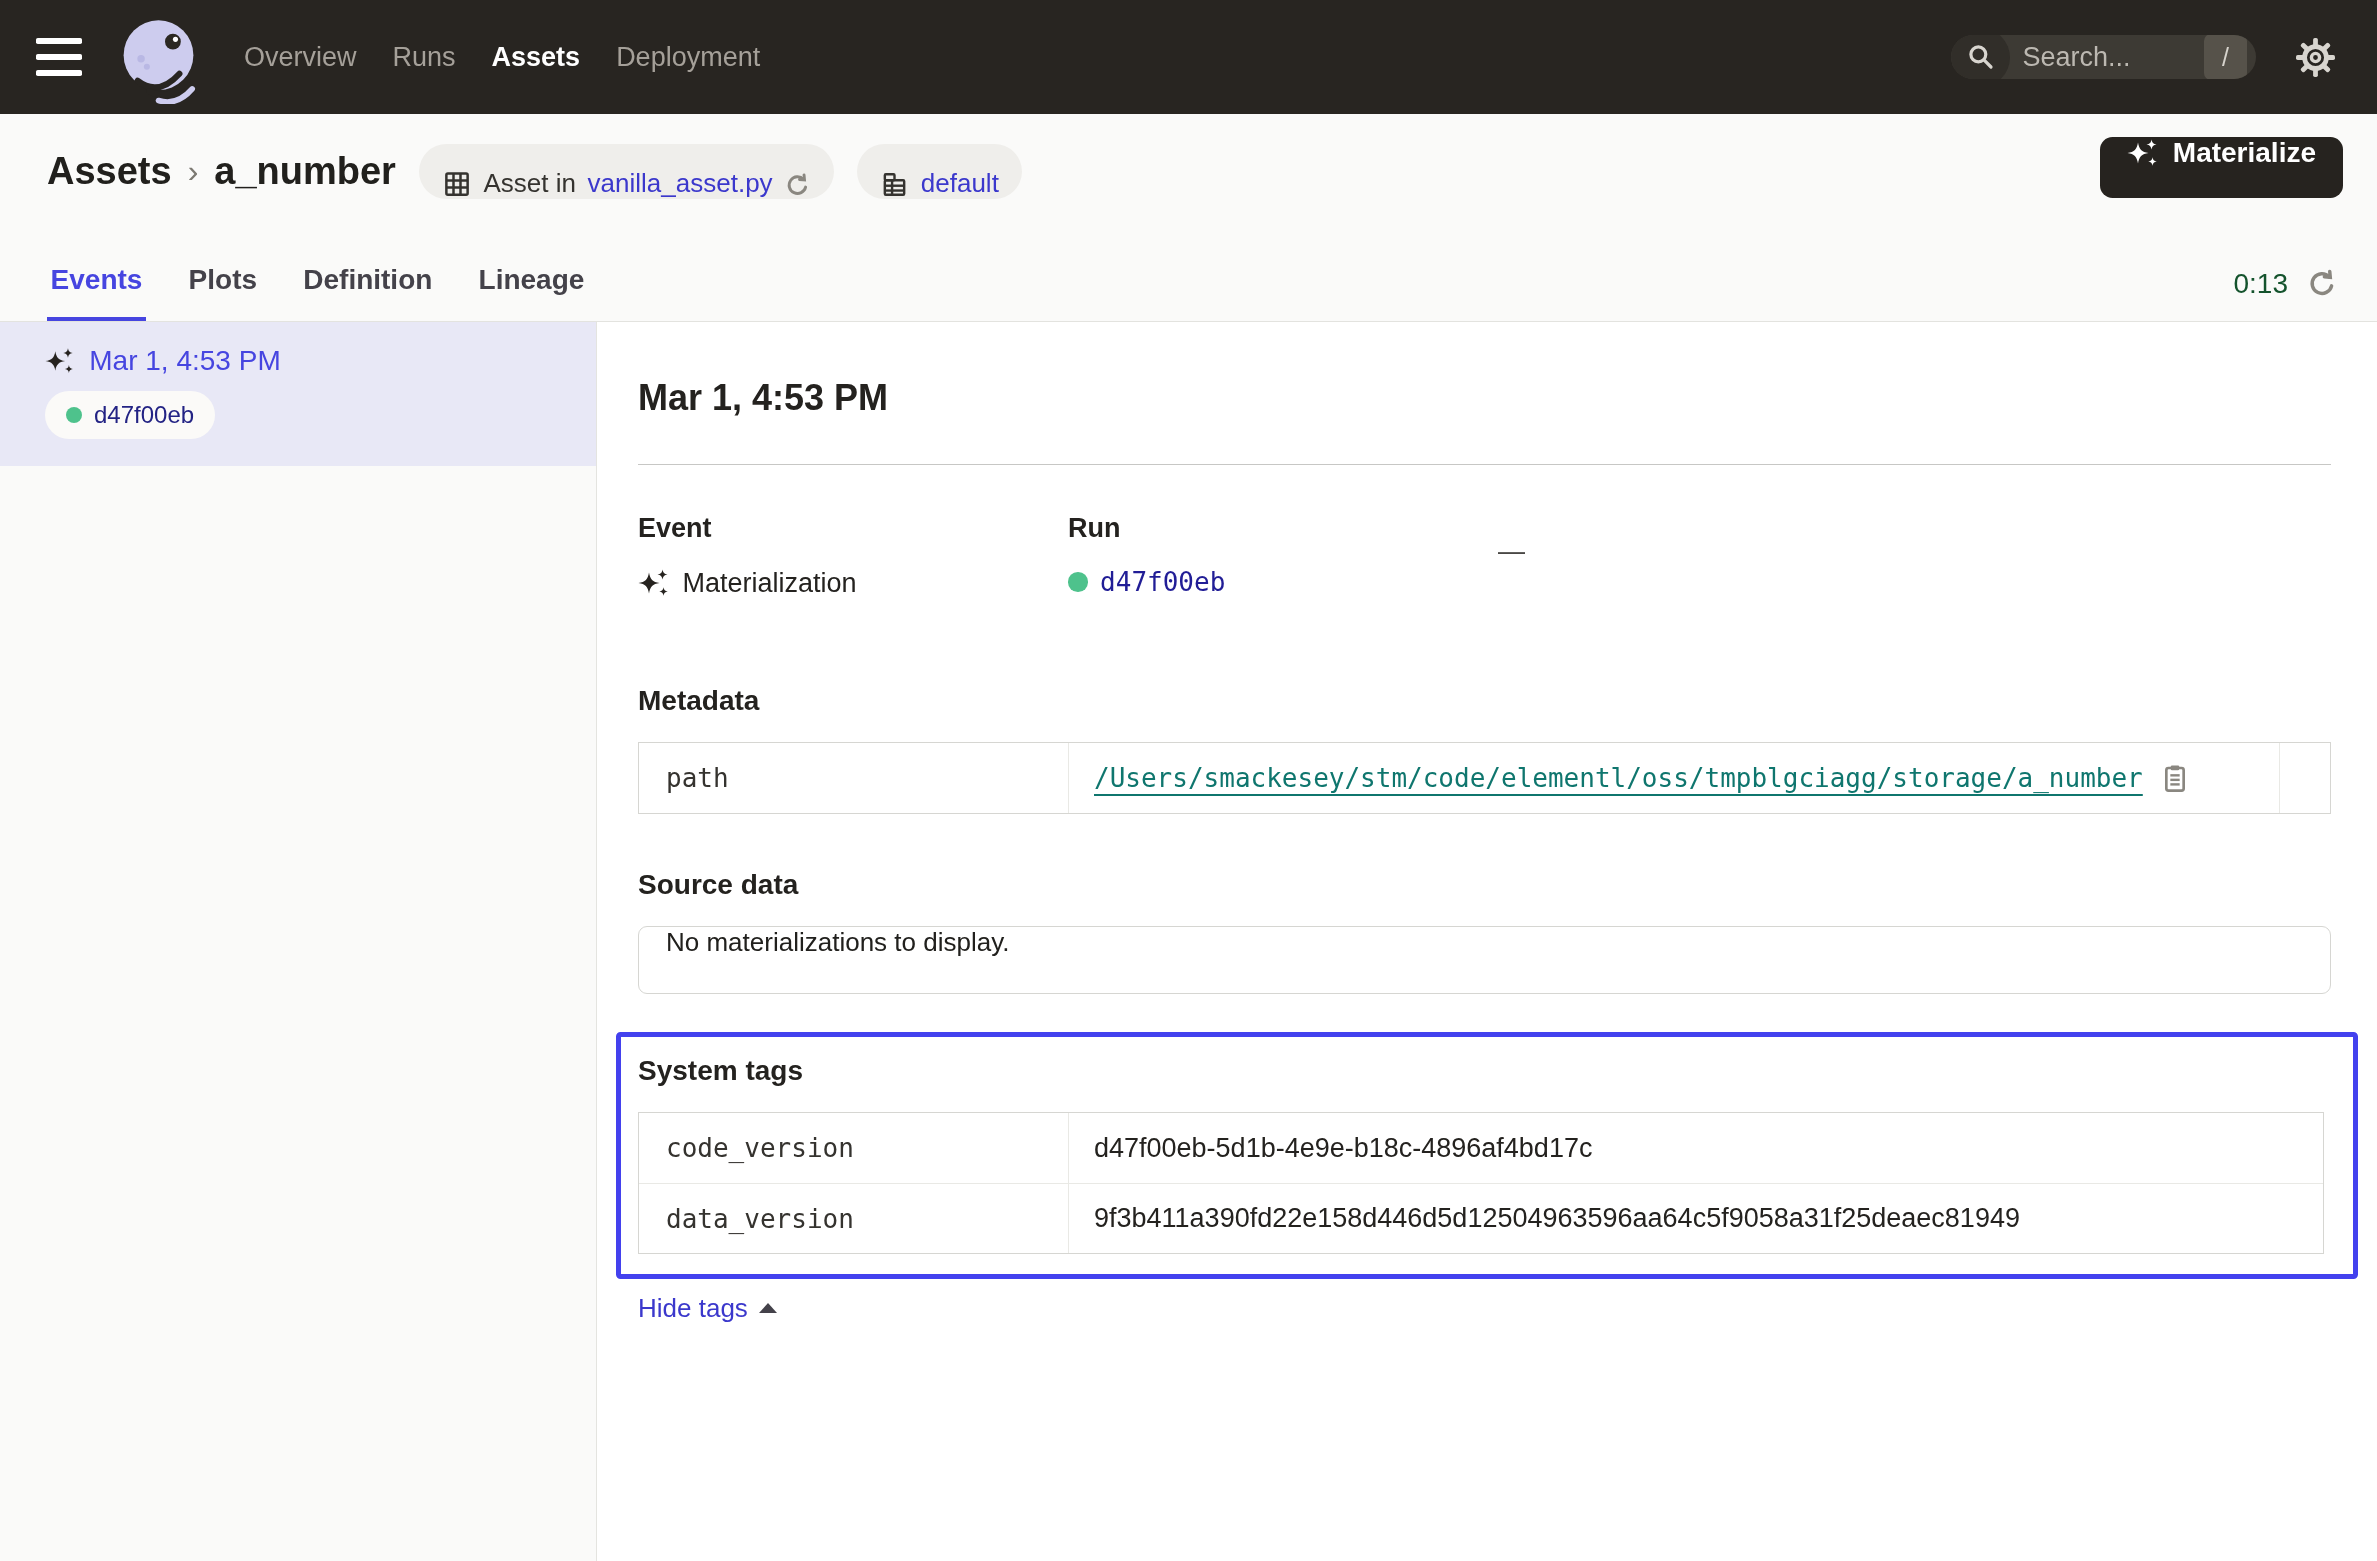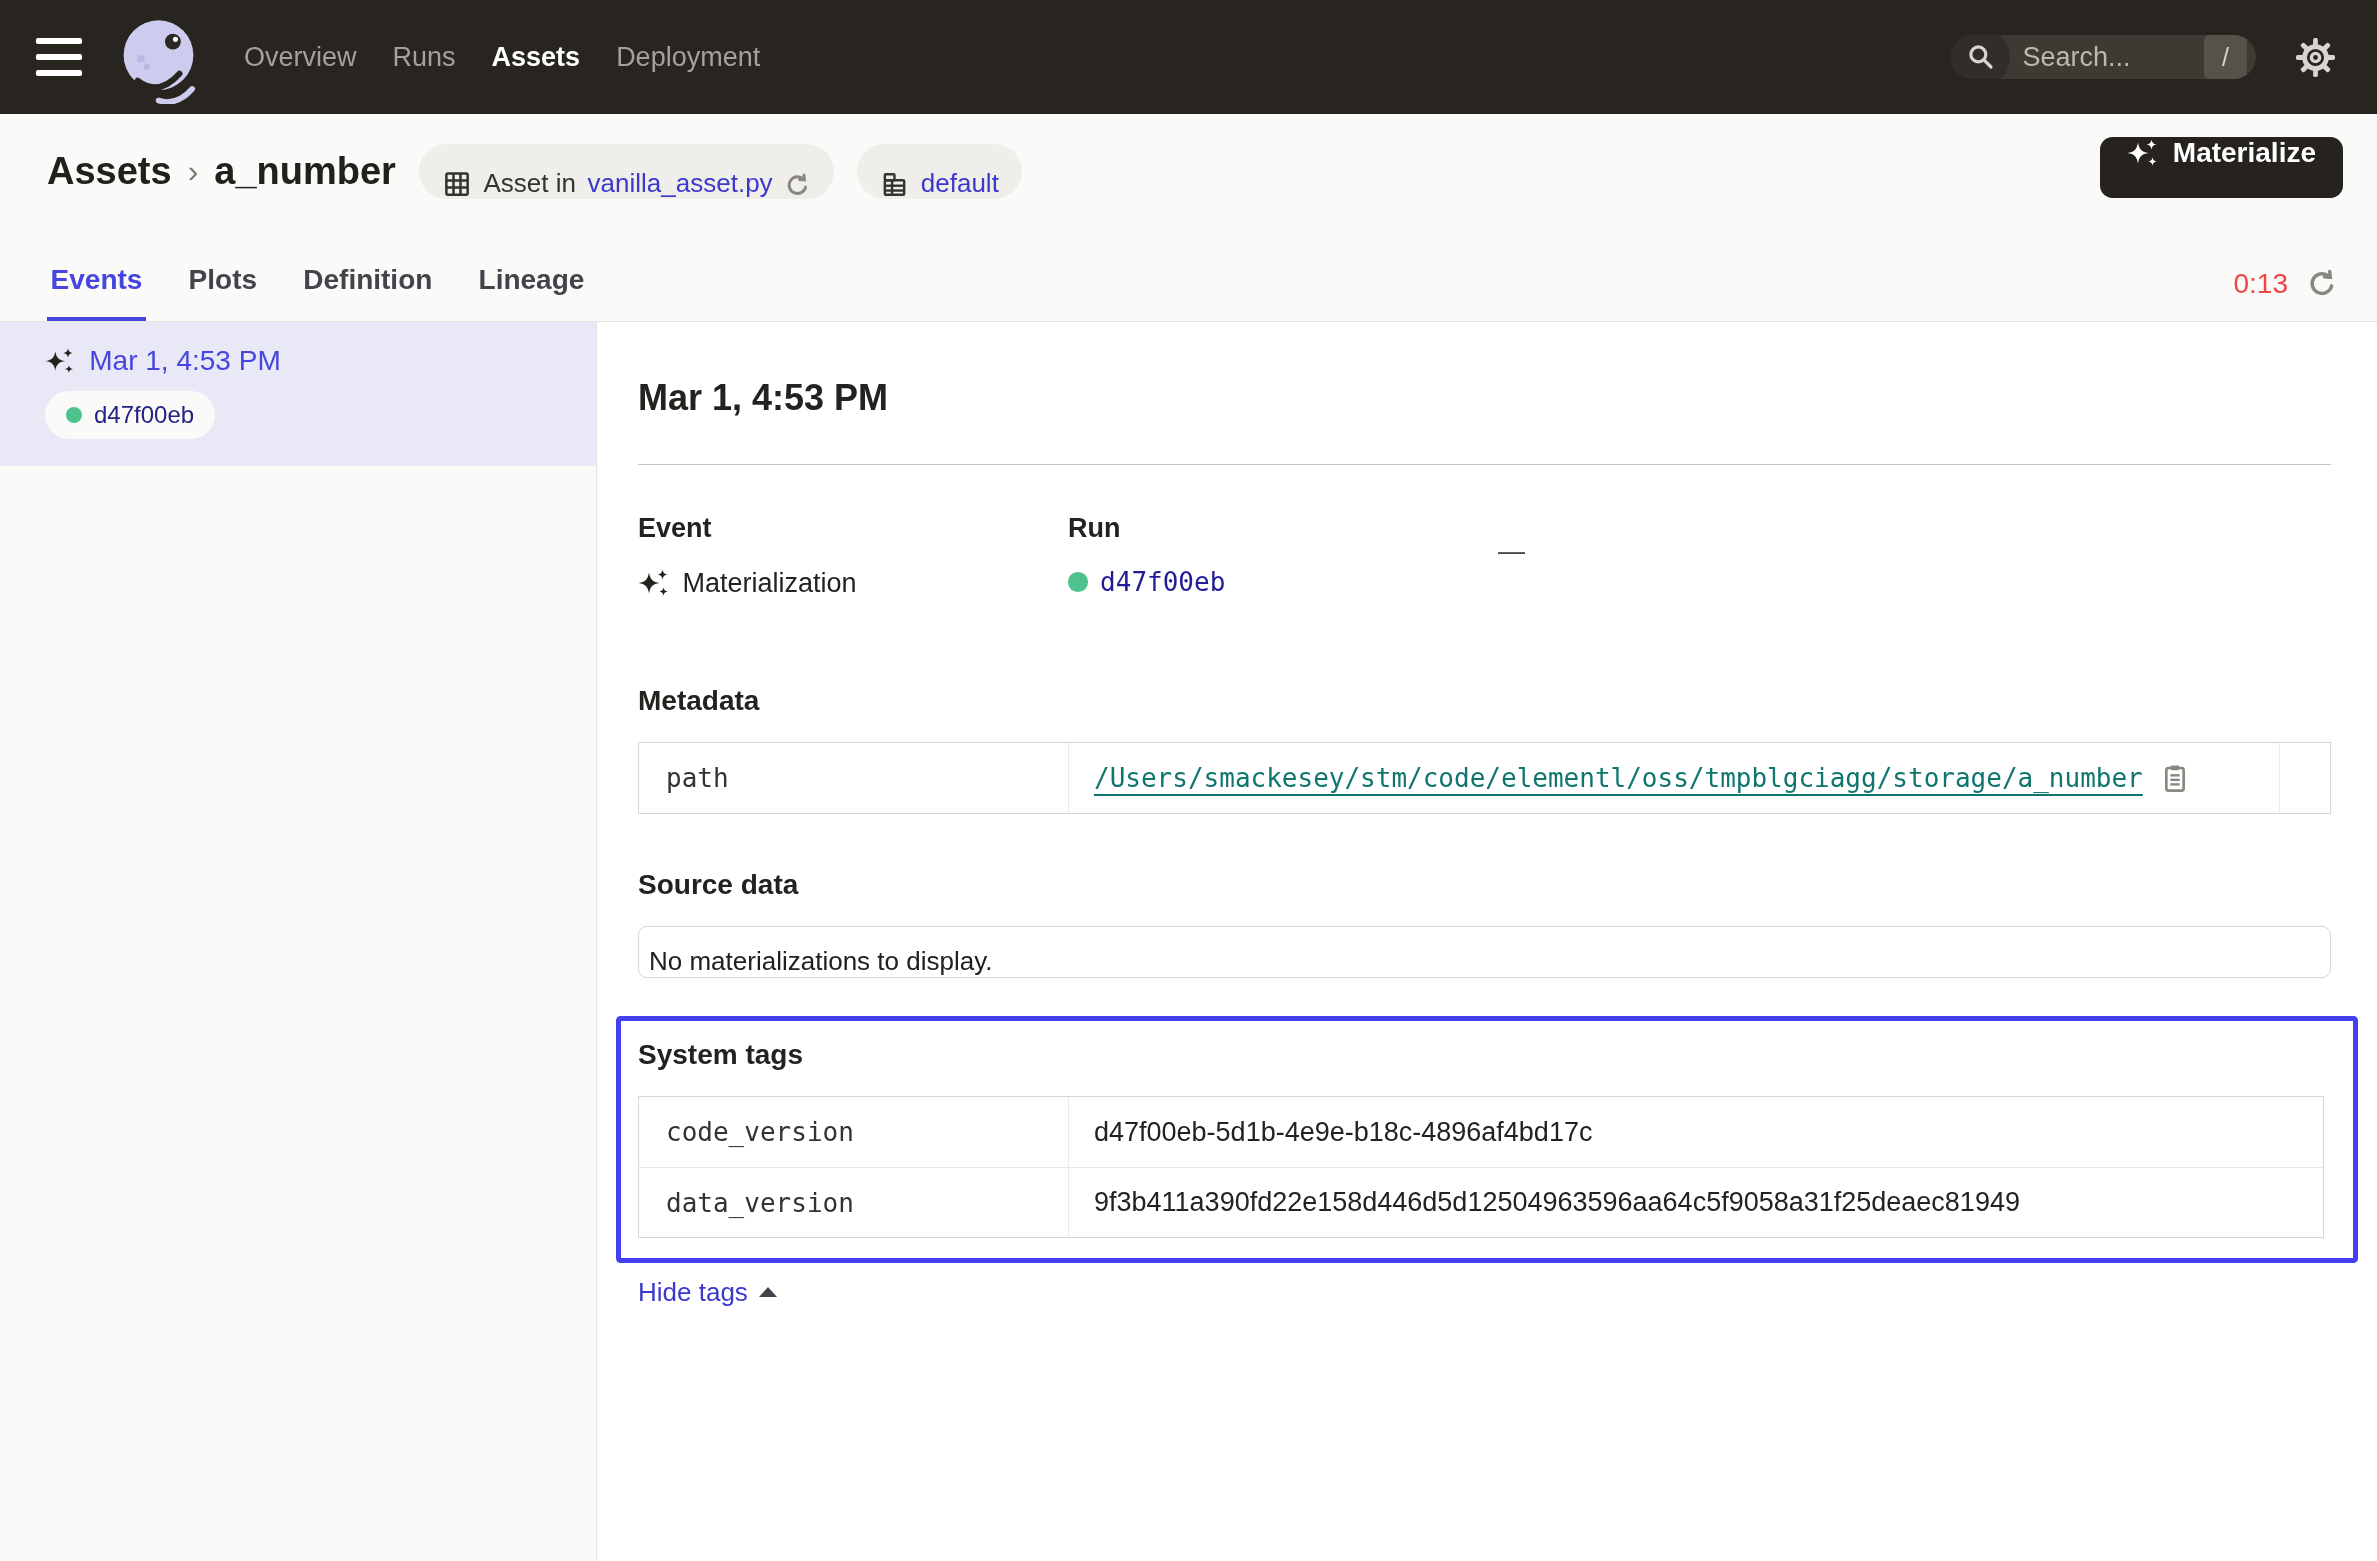--- a/index.html
+++ b/index.html
@@ -57,21 +57,21 @@
     display:inline-flex; align-items:flex-start; gap:13.4px; border:none; cursor:pointer;
     border-radius:12.5px; background:#26231f; color:#ffffff; font-size:28px; font-weight:600;
     font-family:"Liberation Sans",sans-serif;
   }
   .tabs-row { position:absolute; left:47px; bottom:0; display:flex; gap:39px; }
   .tab {
     font-size:28px; font-weight:600; color:#44424a; text-decoration:none;
     padding:0 3.6px 21.4px 3.6px; border-bottom:4.5px solid transparent;
   }
   .tab.active { color:#4645e0; border-bottom-color:#4645e0; }
-  .timer-box { position:absolute; right:39px; bottom:21.4px; display:flex; align-items:center; gap:18px; color:#ef4444; font-size:28px; }
+  .timer-box { position:absolute; right:39px; bottom:21.4px; display:flex; align-items:center; gap:18px; color:#14532d; font-size:28px; }
 
   
   .content { position:absolute; top:322px; left:0; right:0; bottom:0; display:flex; }
   .sidebar { width:597px; flex-shrink:0; background:#fafaf9; border-right:0.9px solid #e4e4e0; }
   .event-item { padding:23px 21.4px 27px 45px; cursor:pointer; }
   .event-item.selected { background:#e8e8f6; }
   .event-item-top { display:flex; align-items:center; gap:14.3px; }
   .event-item-date { font-size:28px; color:#4645e0; text-decoration:none; }
   .run-chip {
     display:inline-flex; align-items:center; gap:11.6px; height:48px; padding:0 21.4px;
@@ -100,22 +100,22 @@
   .kvkey {
     width:430px; flex-shrink:0; display:flex; align-items:center; padding-left:27px;
     font-size:26px; color:#35332f; border-right:0.9px solid #e9e9e5;
   }
   .kvval { flex:1; display:flex; align-items:center; gap:16px; padding:0 25px; font-size:27px; color:#24221f; min-width:0; }
   .kvactions { width:51px; flex-shrink:0; border-left:0.9px solid #e9e9e5; }
   .path-link { color:#0f766e; font-size:26px; text-decoration:underline; text-underline-offset:7.1px; }
   .copy-btn { background:none; border:none; cursor:pointer; display:flex; color:#8a8780; }
 
   .empty-box {
-    margin-top:25px; height:52px; border:0.9px solid #d6d6d2; border-radius:9px;
-    display:flex; align-items:flex-end; padding-left:10px; font-size:26px; color:#21201d; background:#fff;
+    margin-top:25px; height:68px; border:0.9px solid #d6d6d2; border-radius:9px;
+    display:flex; align-items:flex-start; padding-left:27px; font-size:26px; color:#21201d; background:#fff;
   }
 
   .annotation-rect {
     margin:38px -27px 0 -22px; border:5.4px solid #4341ee; border-radius:4.5px;
     padding:18px 29px 19.6px 17px;
   }
   .hide-tags { display:inline-flex; align-items:center; gap:10.7px; margin-top:14.3px;
     font-size:26px; color:#3b38cc; text-decoration:none; margin-left:0; }
   .caret-up { width:0; height:0; border-left:9px solid transparent; border-right:9px solid transparent;
     border-bottom:10.7px solid #44424a; display:inline-block; }

